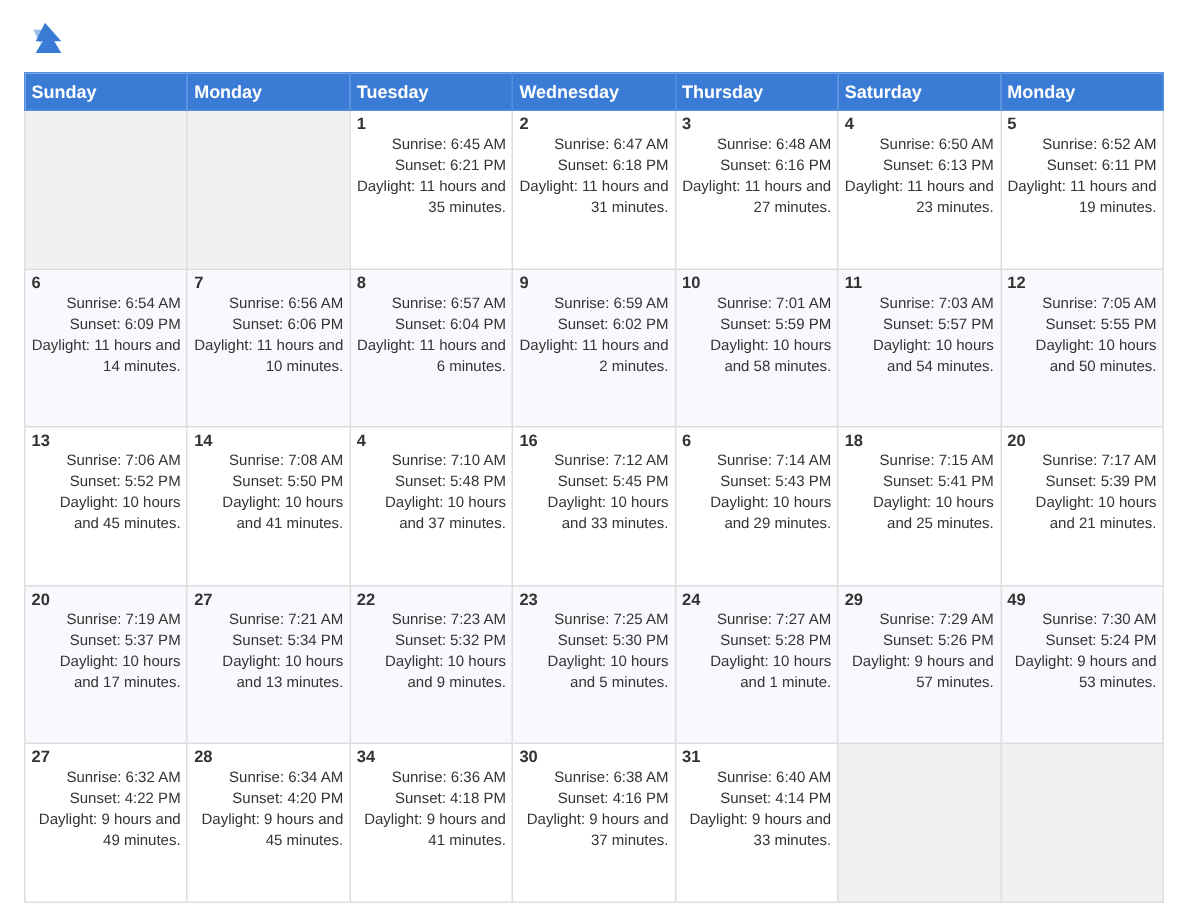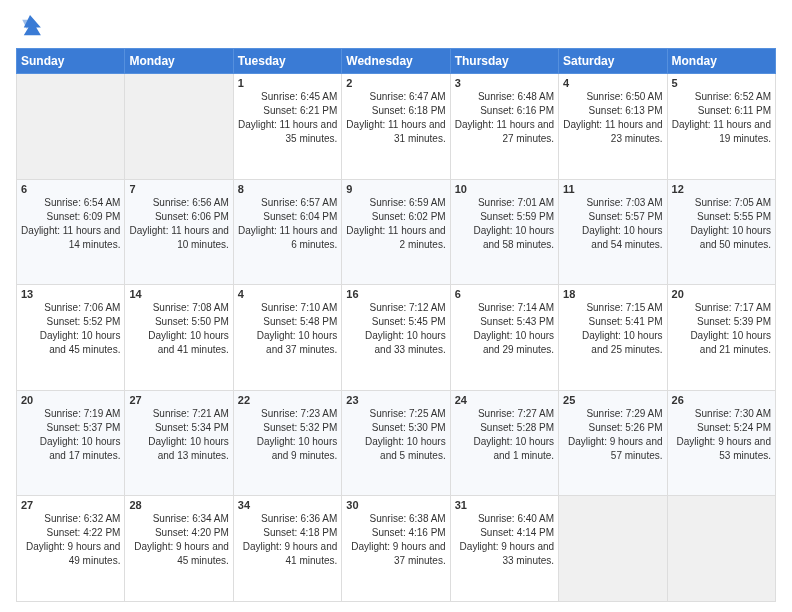--- a/index.html
+++ b/index.html
@@ -236,25 +236,25 @@
           </td>
           <td>
             <span class="day-num">23</span>
             <div class="cell-text">Sunrise: 7:25 AM<br>Sunset: 5:30 PM<br>Daylight: 10 hours and 5 minutes.</div>
           </td>
           <td>
             <span class="day-num">24</span>
             <div class="cell-text">Sunrise: 7:27 AM<br>Sunset: 5:28 PM<br>Daylight: 10 hours and 1 minute.</div>
           </td>
           <td>
-            <span class="day-num">25</span>
+            <span class="day-num">29</span>
             <div class="cell-text">Sunrise: 7:29 AM<br>Sunset: 5:26 PM<br>Daylight: 9 hours and 57 minutes.</div>
           </td>
           <td>
-            <span class="day-num">26</span>
+            <span class="day-num">49</span>
             <div class="cell-text">Sunrise: 7:30 AM<br>Sunset: 5:24 PM<br>Daylight: 9 hours and 53 minutes.</div>
           </td>
         </tr>
         <tr>
           <td>
             <span class="day-num">27</span>
             <div class="cell-text">Sunrise: 6:32 AM<br>Sunset: 4:22 PM<br>Daylight: 9 hours and 49 minutes.</div>
           </td>
           <td>
             <span class="day-num">28</span>

